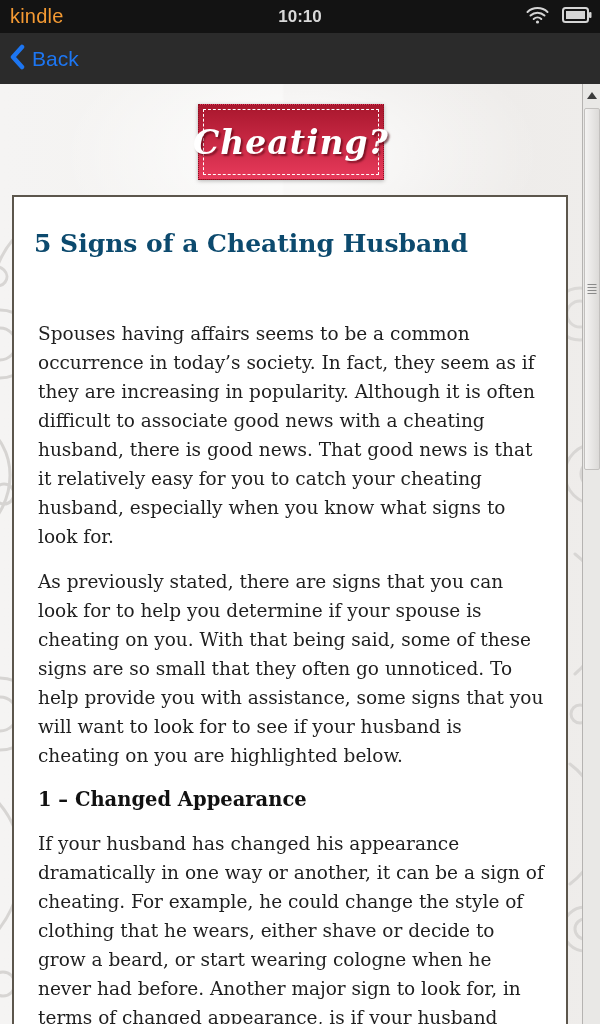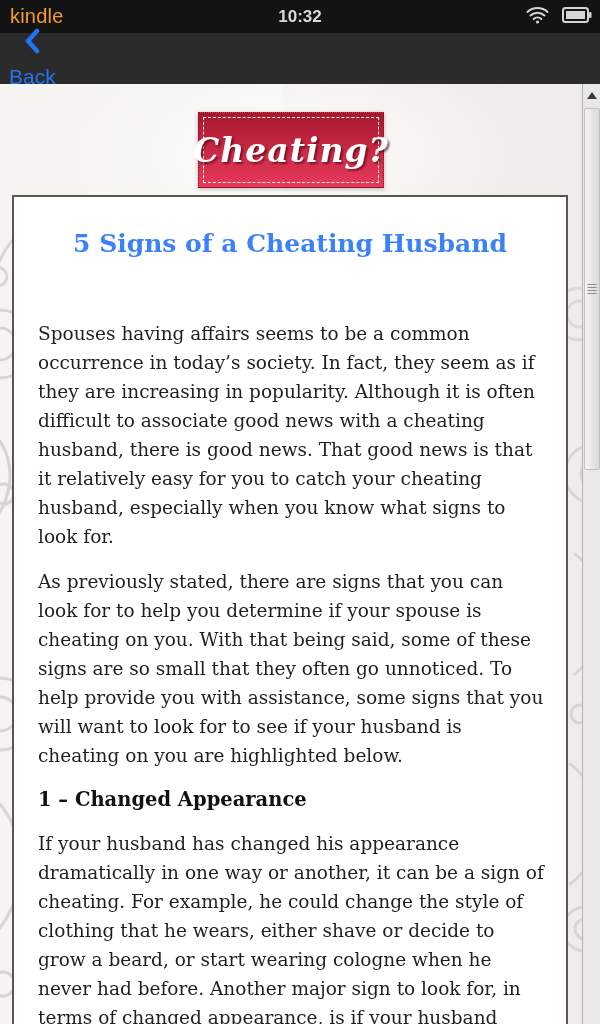--- a/index.html
+++ b/index.html
@@ -16,56 +16,56 @@
   .clock{
     position:absolute;left:0;right:0;text-align:center;
     color:#d9d9d9;font-size:17px;font-weight:bold;
   }
   .status-icons{position:absolute;right:8px;top:0;height:33px;display:flex;align-items:center;gap:13px;}
   
   .nav-bar{
     position:absolute;top:33px;left:0;width:600px;height:51px;
     background:#2b2b2b;display:flex;align-items:center;
   }
-  .back-btn{display:flex;align-items:center;gap:7px;padding-left:9px;cursor:pointer;flex-direction:column;}
+  .back-btn{display:flex;align-items:center;gap:7px;padding-left:9px;cursor:pointer;}
   .back-label{color:#1d76f2;font-size:21px;}
   
   .content{
     position:absolute;top:84px;left:0;width:600px;height:940px;overflow:hidden;
     background:linear-gradient(90deg,#f5f4f3 0%,#f3f2f0 47%,#eceae8 47.4%,#efedeb 100%);
   }
   .glow{
     position:absolute;left:60px;top:-60px;width:480px;height:260px;border-radius:50%;
     background:radial-gradient(closest-side,rgba(255,255,255,.95),rgba(255,255,255,0));
   }
   .swirl{position:absolute;pointer-events:none;}
   
   .logo-badge{
-    position:absolute;left:198px;top:28px;width:184px;height:74px;
+    position:absolute;left:198px;top:20px;width:184px;height:74px;
     background:linear-gradient(#a8172d,#e83a5b);
     border:1px dotted #8d1022;box-shadow:0 1px 4px rgba(0,0,0,.28);
   }
   .logo-badge::before{
     content:"";position:absolute;inset:4px;border:1px dashed #ffffff;pointer-events:none;
   }
   .logo-text{
     position:absolute;inset:0;display:flex;align-items:center;justify-content:center;
     font-family:"DejaVu Serif",serif;font-style:italic;font-weight:bold;
     color:#ffffff;font-size:33px;text-shadow:2px 2px 2px rgba(70,0,12,.6);
     letter-spacing:1px;
   }
   
   .article-card{
     position:absolute;left:12px;top:111px;width:556px;height:1400px;
     background:#ffffff;border:2px solid #5c564c;box-sizing:border-box;
     padding:20px 20px 0 20px;
   }
   .article-title{
-    font-family:"DejaVu Serif",serif;font-weight:bold;color:#3b82f6;
-    font-size:25px;line-height:30px;text-align:center;margin:12px 0 60px 0;
+    font-family:"DejaVu Serif",serif;font-weight:bold;color:#0c4a6e;
+    font-size:25px;line-height:30px;text-align:left;margin:12px 0 60px 0;
   }
   .article-card p{
     font-family:"DejaVu Serif",serif;color:#1f1f1f;
     font-size:18.5px;line-height:29px;margin:0 0 16px 4px;
   }
   .article-card h2{
     font-family:"DejaVu Serif",serif;color:#111;font-weight:bold;
     font-size:19.5px;line-height:27px;margin:16px 0 16px 4px;
   }
   
@@ -93,21 +93,21 @@
     background:repeating-linear-gradient(#8a8a8a 0 1px,transparent 1px 3px);
   }
 </style>
 </head>
 <body>
 
 <div class="device">
 
   <div class="status-bar">
     <span class="brand">kindle</span>
-    <span class="clock">10:32</span>
+    <span class="clock">10:10</span>
     <span class="status-icons">
       <span>
         <svg width="23" height="18" viewBox="0 0 23 18">
           <path d="M1.5 6 C7 .8 16 .8 21.5 6" fill="none" stroke="#d5d5d5" stroke-width="2" stroke-linecap="round"></path>
           <path d="M4.5 9.5 C8.5 5.8 14.5 5.8 18.5 9.5" fill="none" stroke="#d5d5d5" stroke-width="2" stroke-linecap="round"></path>
           <path d="M7.7 13 C9.9 11 13.1 11 15.3 13" fill="none" stroke="#d5d5d5" stroke-width="2" stroke-linecap="round"></path>
           <circle cx="11.5" cy="16" r="1.6" fill="#d5d5d5"></circle>
         </svg>
       </span>
       <span>

